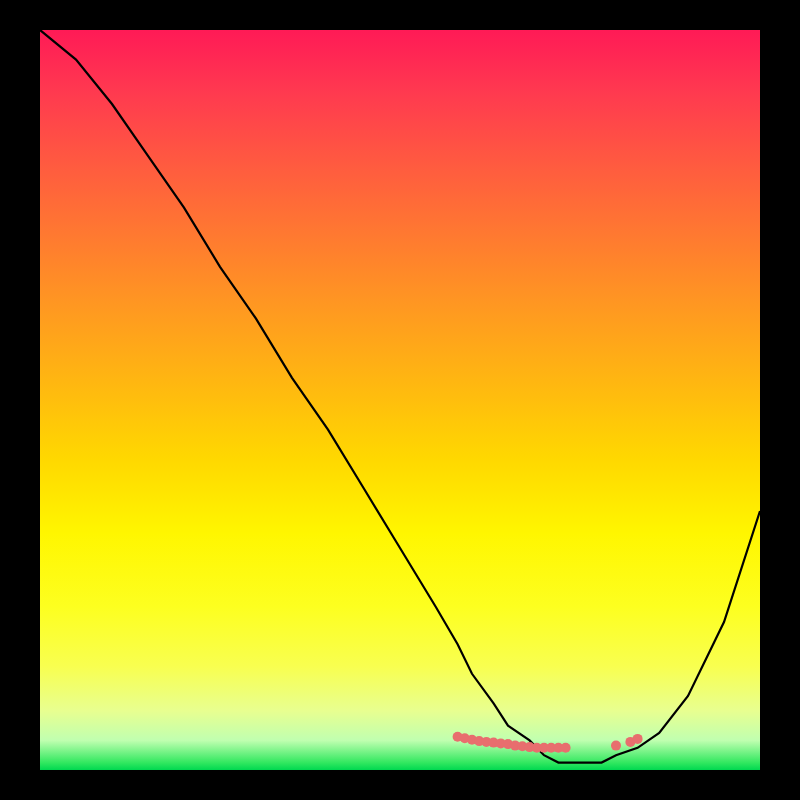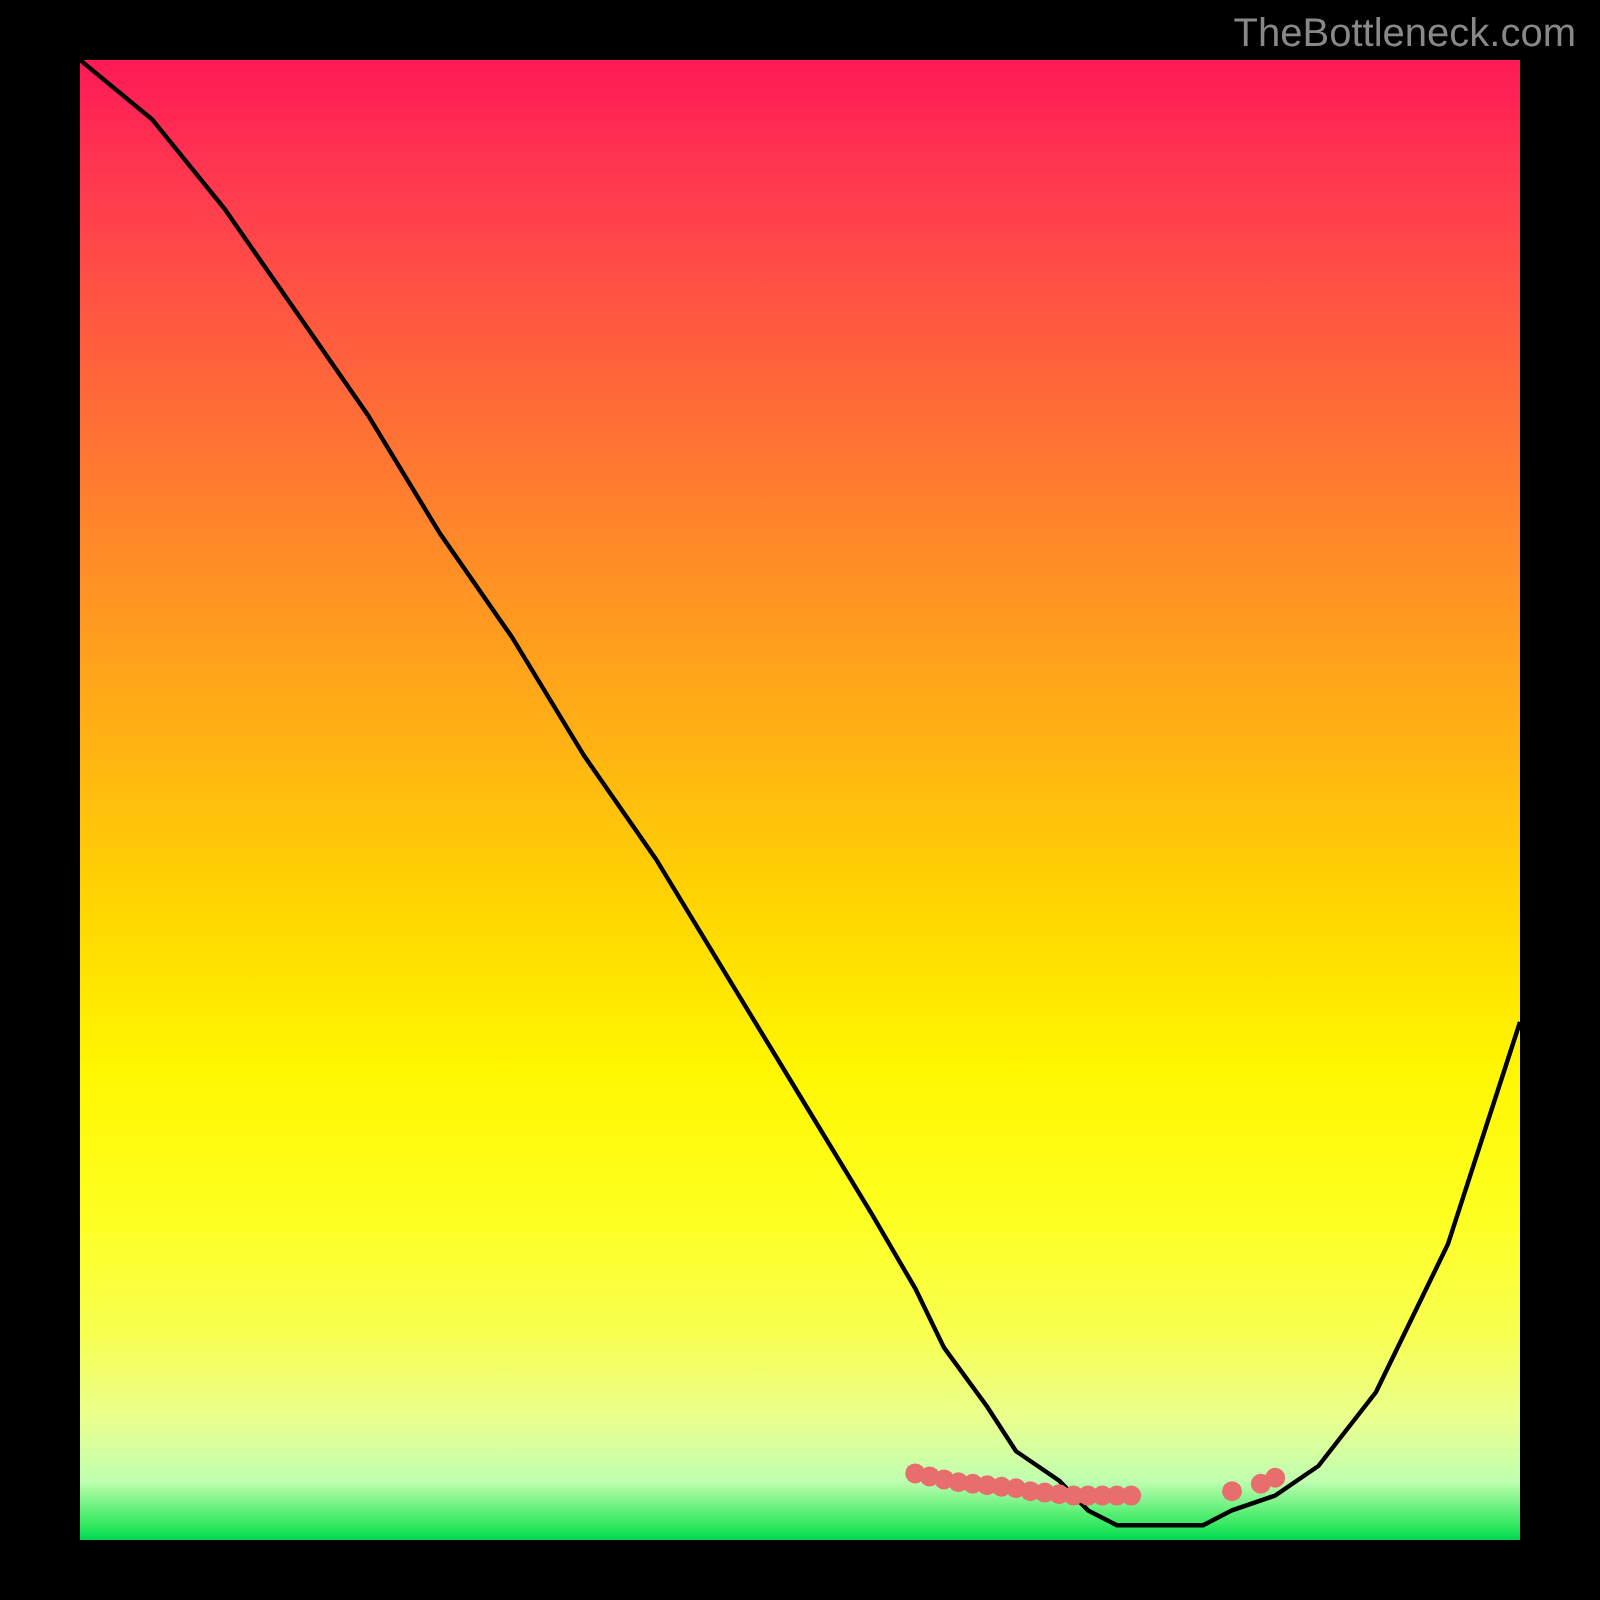--- a/index.html
+++ b/index.html
@@ -60,21 +60,20 @@
     left: 0;
     top: 0;
     width: 100%;
     height: 100%;
   }
 </style>
 </head>
 <body>
 
 <div class="container">
-  <div class="watermark">TheBottleneck.com</div>
   <div class="plot-area">
     <div class="gradient-bg"></div>
     <svg class="curve" viewBox="0 0 720 740" preserveAspectRatio="none">
       <path id="main-curve" fill="none" stroke="#000" stroke-width="2.2" d="M0.0,0.0 L36.0,29.6 L72.0,74.0 L108.0,125.8 L144.0,177.6 L180.0,236.8 L216.0,288.6 L252.0,347.8 L288.0,399.6 L324.0,458.8 L360.0,518.0 L396.0,577.2 L417.6,614.2 L432.0,643.8 L453.6,673.4 L468.0,695.6 L489.6,710.4 L504.0,725.2 L518.4,732.6 L540.0,732.6 L561.6,732.6 L576.0,725.2 L597.6,717.8 L619.2,703.0 L648.0,666.0 L684.0,592.0 L720.0,481.0"></path>
       <g id="dots">
           <circle cx="417.6" cy="706.7" r="5" fill="#e86e6e"></circle>
           <circle cx="424.8" cy="708.2" r="5" fill="#e86e6e"></circle>
           <circle cx="432.0" cy="709.7" r="5" fill="#e86e6e"></circle>
           <circle cx="439.2" cy="711.1" r="5" fill="#e86e6e"></circle>
           <circle cx="446.4" cy="711.9" r="5" fill="#e86e6e"></circle>

